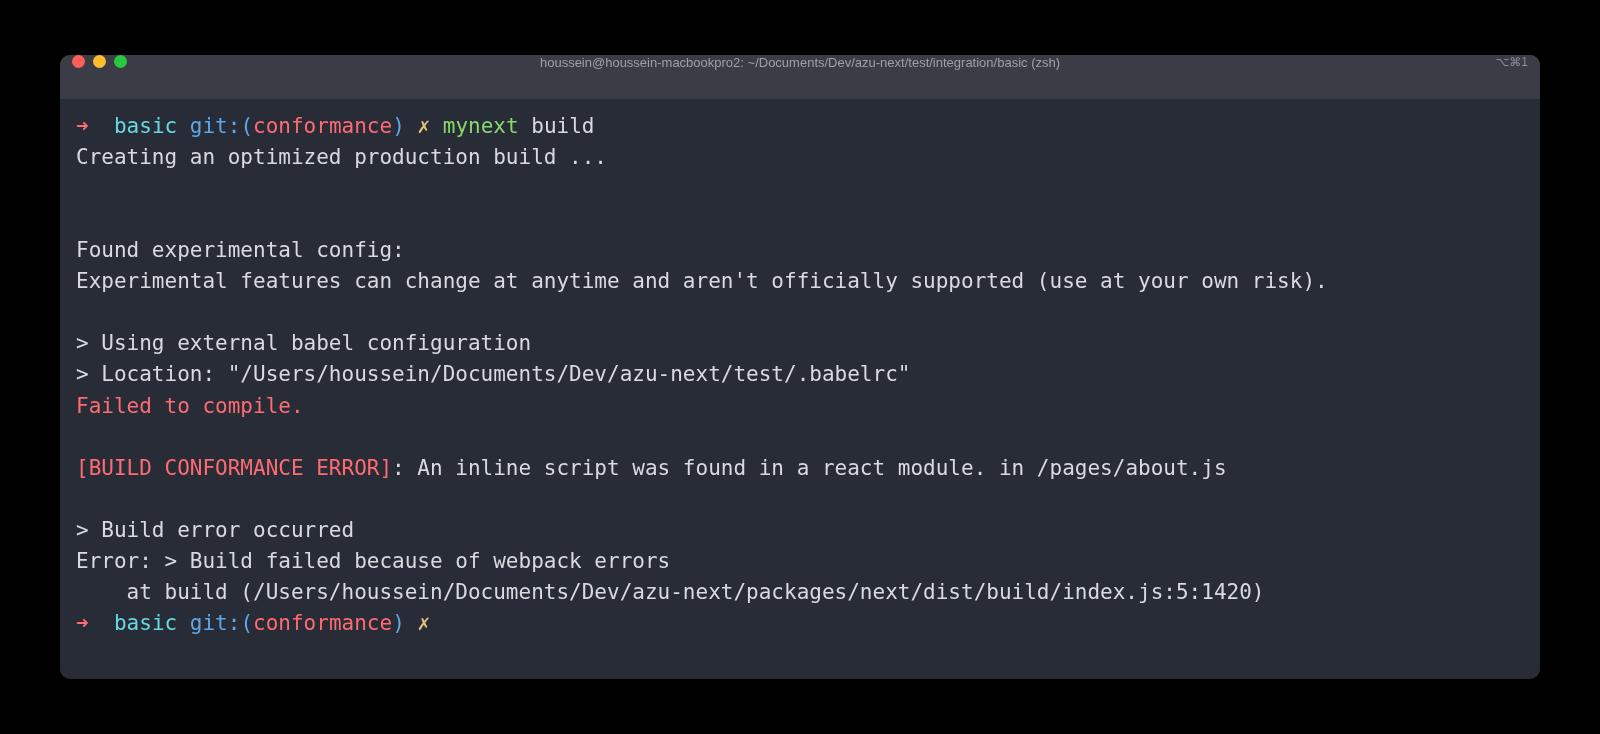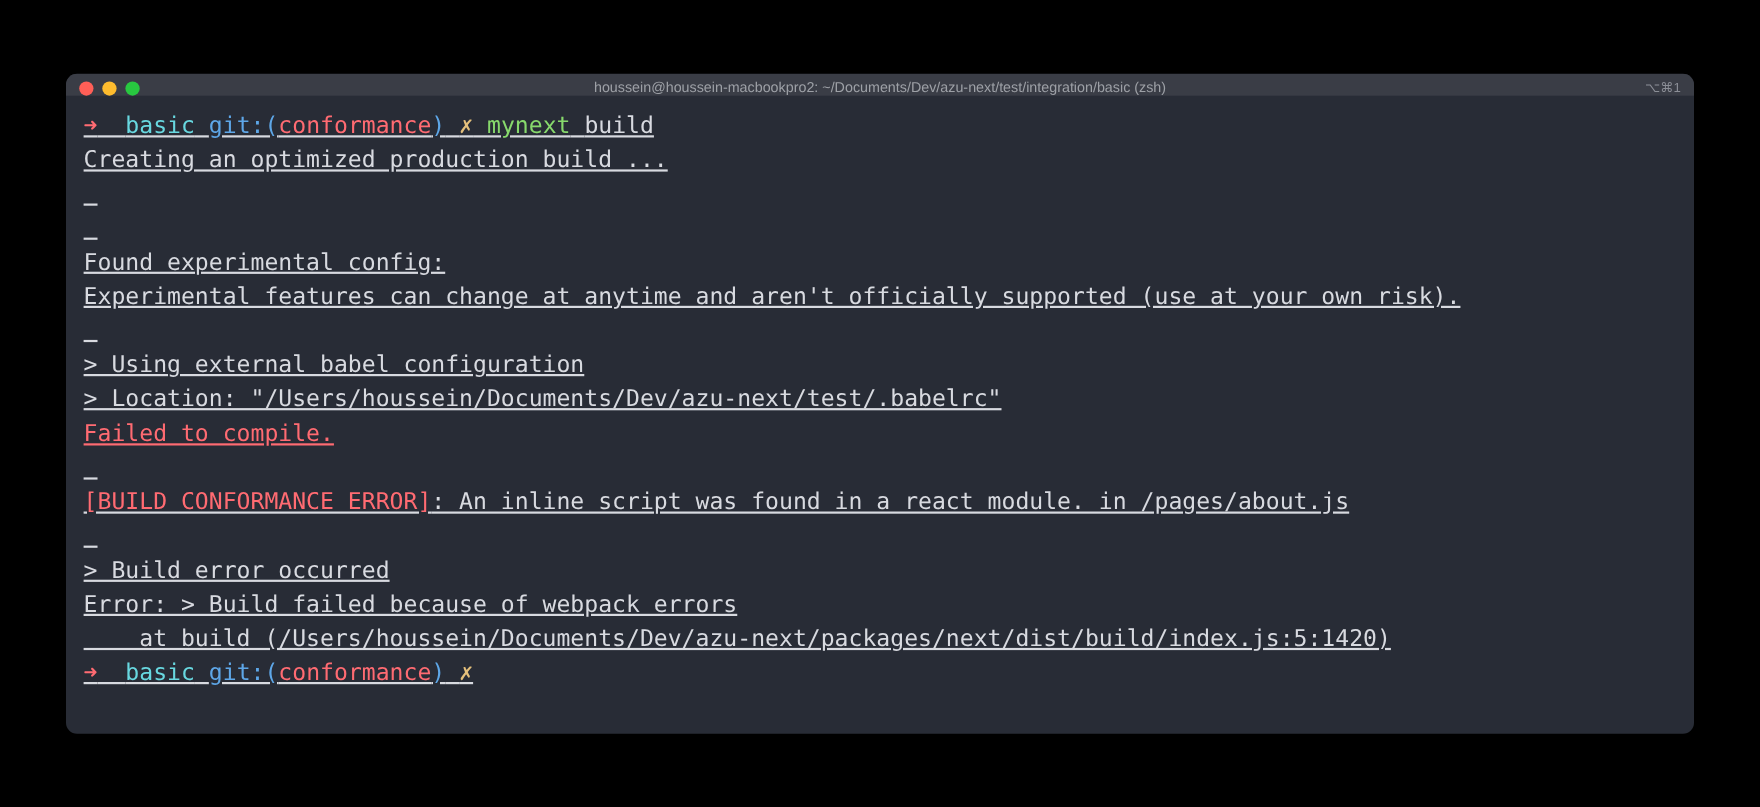--- a/index.html
+++ b/index.html
@@ -17,24 +17,24 @@
       font-family: "Menlo", "Monaco", "Consolas", monospace;
     }
     .terminal-window {
       width: 1480px;
       background: #282c36;
       border-radius: 10px;
       overflow: hidden;
       box-shadow: 0 20px 60px rgba(0,0,0,0.6);
     }
     .titlebar {
-      height: 20px;
+      height: 44px;
       background: #3a3d46;
       display: flex;
-      align-items: flex-end;
+      align-items: flex-start;
       position: relative;
       padding: 0 12px;
     }
     .traffic-lights {
       display: flex;
       gap: 8px;
       align-items: center;
     }
     .traffic-light {
       width: 13px;
@@ -67,21 +67,21 @@
       font-family: "SF Mono", "Menlo", "Monaco", "Consolas", monospace;
       white-space: pre;
     }
     .arrow { color: #ff6b72; font-weight: bold; }
     .cyan { color: #68d8e0; }
     .blue { color: #5ea7e8; }
     .red { color: #ff6b72; }
     .green { color: #87d96c; }
     .yellow { color: #e5c07b; }
     .white { color: #d8dae0; }
-    .line { display: block; min-height: 1.48em; text-decoration: underline; }
+    .line { display: block; min-height: 1.48em; }
   </style>
 </head>
 <body>
 
 <div class="terminal-window">
   <div class="titlebar">
     <div class="traffic-lights">
       <div class="traffic-light tl-close"></div>
       <div class="traffic-light tl-min"></div>
       <div class="traffic-light tl-max"></div>

